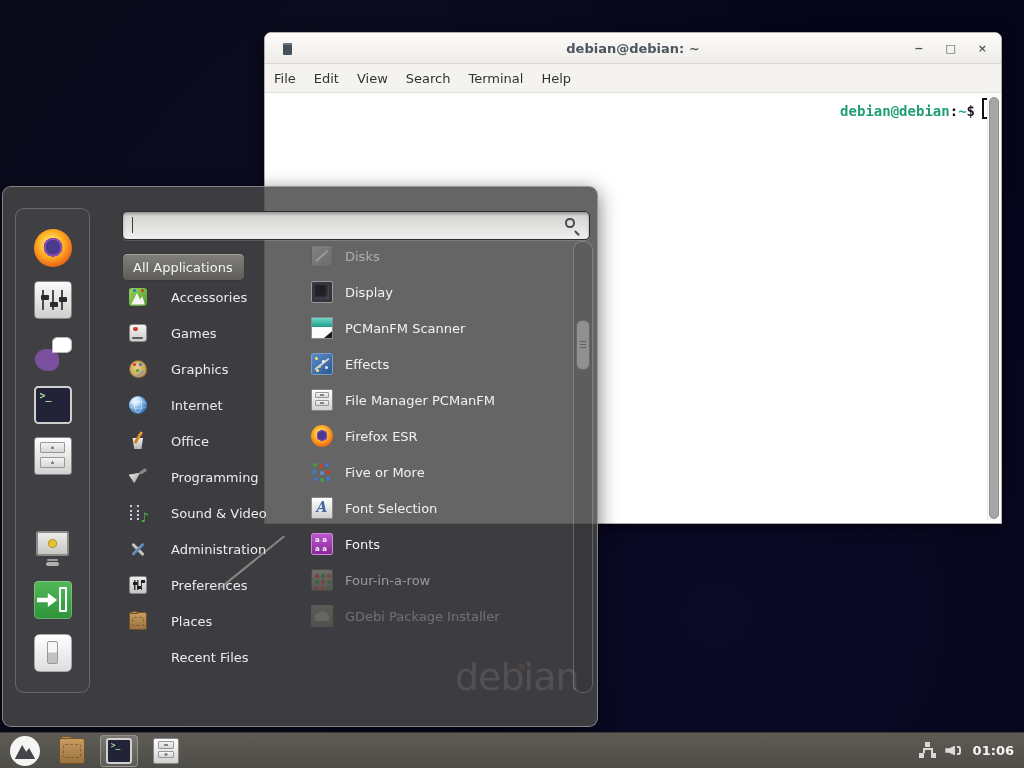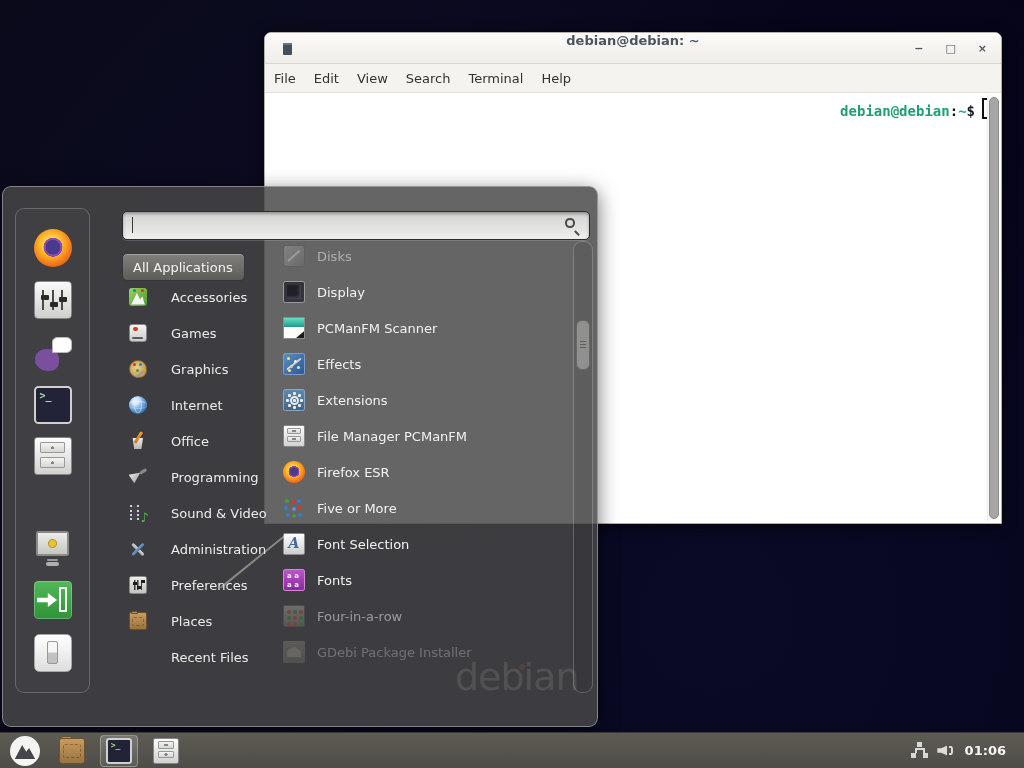--- a/index.html
+++ b/index.html
@@ -109,21 +109,21 @@
   .i-fonts::after{content:"a a\A a a";white-space:pre;left:3px;top:2px;color:#f6f0f8;font:bold 7px/1.3 "DejaVu Sans",sans-serif;}
   .i-four-in-a-row{background:linear-gradient(#9c9c96,#72726c);border:1px solid #5a5a54;border-radius:8%;}
   .i-four-in-a-row::before{left:3px;top:4px;width:3.5px;height:3.5px;border-radius:50%;background:#b84a3a;
     box-shadow:6px 0 0 #3a8a3a,12px 0 0 #b84a3a,0 6px 0 #3a8a3a,6px 6px 0 #b84a3a,12px 6px 0 #3a8a3a,0 12px 0 #b84a3a,6px 12px 0 #b84a3a,12px 12px 0 #3a8a3a;}
   .i-gdebi{background:linear-gradient(#b0a890,#8a8270);border-radius:8%;}
   .i-gdebi::before{inset:26% 18%;background:#d8d0b8;clip-path:polygon(0 40%,50% 0,100% 40%,100% 100%,0 100%);}
   
   .terminal-window{position:absolute;left:264px;top:32px;width:736px;height:490px;background:#fff;
     border:1px solid #b4b0a8;border-radius:7px 7px 0 0;box-shadow:0 3px 14px rgba(0,0,0,.55);}
   .titlebar{position:relative;height:30px;background:linear-gradient(#fcfbf9,#efede9);
-    border-bottom:1px solid #dad6ce;border-radius:6px 6px 0 0;display:flex;}
+    border-bottom:1px solid #dad6ce;border-radius:6px 6px 0 0;display:flex;align-items:center;}
   .win-icon{position:absolute;left:18px;top:10px;width:9px;height:12px;background:#44505a;border-radius:1px;
     box-shadow:inset 0 2px 0 #6a7680;}
   .titlebar .title{flex:1;text-align:center;font-size:13px;font-weight:bold;color:#4c555e;}
   .win-controls{position:absolute;right:14px;top:0;height:30px;display:flex;align-items:center;gap:22px;}
   .win-btn{color:#4a5560;font-size:11px;font-weight:bold;line-height:1;cursor:default;}
   .menubar{height:28px;background:#f5f3ef;border-bottom:1px solid #e4e0d8;display:flex;align-items:center;}
   .tmenu-item{font-size:13px;color:#333;padding:4px 9px;}
   .term-content{position:relative;height:430px;background:#fff;font:bold 14px "DejaVu Sans Mono",monospace;padding:5px 6px;box-sizing:border-box;text-align:right;}
   .p-user{color:#1f9e74;} .p-dark{color:#171421;} .p-path{color:#2aa198;}
   .term-cursor{display:inline-block;width:9px;height:17px;border:2px solid #111;vertical-align:-3px;margin-left:7px;}
@@ -143,41 +143,41 @@
   .search-input{position:absolute;inset:0;border:none;background:transparent;outline:none;padding:0 28px 0 10px;
     font:13px "DejaVu Sans",sans-serif;color:#222;}
   .search-caret{position:absolute;left:9px;top:5px;width:1px;height:16px;background:#3a3a3a;}
   .search-wrap .i-search-glass{position:absolute;right:7px;top:5px;}
   .all-apps-btn{position:absolute;left:119px;top:66px;width:123px;height:28px;border:1px solid #38383a;border-radius:5px;
     background:linear-gradient(#82807c,#5e5c58);box-shadow:inset 0 1px 0 rgba(255,255,255,.28);
     color:#f4f4f4;font-size:13px;display:flex;align-items:center;padding-left:10px;box-sizing:border-box;cursor:default;}
   .cat-list{position:absolute;left:119px;top:92px;width:150px;}
   .cat-row{height:36px;display:flex;align-items:center;gap:24px;padding-left:7px;cursor:default;}
   .cat-label{font-size:13px;color:#ececec;white-space:nowrap;}
-  .app-list{position:absolute;left:272px;top:51px;width:282px;}
+  .app-list{position:absolute;left:300px;top:51px;width:282px;}
   .app-row{height:36px;display:flex;align-items:center;gap:12px;padding-left:8px;cursor:default;}
   .app-label{font-size:13px;color:#f2f2f2;white-space:nowrap;}
   .app-row.faded{opacity:.5;} .app-row.ghost{opacity:.28;}
   .menu-scroll{position:absolute;left:570px;top:54px;width:18px;height:450px;border:1px solid rgba(255,255,255,.22);
     border-radius:9px;background:rgba(0,0,0,.07);}
   .menu-thumb{position:absolute;left:2px;top:78px;width:12px;height:48px;background:#90908e;border:1px solid #68686a;border-radius:6px;}
   .menu-thumb::after{content:"";position:absolute;left:3px;top:20px;width:6px;height:7px;
     background:repeating-linear-gradient(0deg,#5e5e5e 0 1px,rgba(0,0,0,0) 1px 3px);}
   .mouse-line{position:absolute;left:220px;top:587px;width:82px;height:2px;background:rgba(210,210,195,.5);
     transform:rotate(-39deg);transform-origin:0 0;border-radius:1px;}
   
   .taskbar{position:absolute;left:0;right:0;bottom:0;height:36px;background:linear-gradient(#5e5b55,#4f4d47);
     border-top:1px solid #3a3833;display:flex;align-items:center;padding:0 6px;box-sizing:border-box;}
   .launchers{display:flex;align-items:center;gap:9px;height:100%;}
   .launcher{width:36px;height:30px;display:flex;align-items:center;justify-content:center;border-radius:4px;border:1px solid rgba(0,0,0,0);}
   .launcher.active{background:linear-gradient(rgba(255,255,255,.18),rgba(255,255,255,.07));border:1px solid rgba(255,255,255,.28);}
   .launcher .i-menu-logo{width:30px;height:30px;}
   .tb-right{margin-left:auto;display:flex;align-items:center;gap:8px;}
   .tray-btn{display:flex;align-items:center;}
-  .clock{font-size:13px;font-weight:bold;color:#f7f7f7;margin:0 12px 0 2px;}
+  .clock{font-size:13px;font-weight:bold;color:#f7f7f7;margin:0 4px 0 2px;}
 </style>
 </head>
 <body>
 
 <div class="screen">
 
   <div class="desktop">
     <div class="watermark">debian</div>
     <div class="watermark-dot"></div>
   </div>
@@ -308,24 +308,20 @@
         </div>
         <div class="app-row">
           <span class="icon ic22 i-document-scanner"></span>
           <span class="app-label">PCManFM Scanner</span>
         </div>
         <div class="app-row">
           <span class="icon ic22 i-effects"></span>
           <span class="app-label">Effects</span>
         </div>
         <div class="app-row">
-          <span class="icon ic22 i-extensions"></span>
-          <span class="app-label">Extensions</span>
-        </div>
-        <div class="app-row">
           <span class="icon ic22 i-file-cabinet"></span>
           <span class="app-label">File Manager PCManFM</span>
         </div>
         <div class="app-row">
           <span class="icon ic22 i-firefox"></span>
           <span class="app-label">Firefox ESR</span>
         </div>
         <div class="app-row">
           <span class="icon ic22 i-five-or-more"></span>
           <span class="app-label">Five or More</span>

